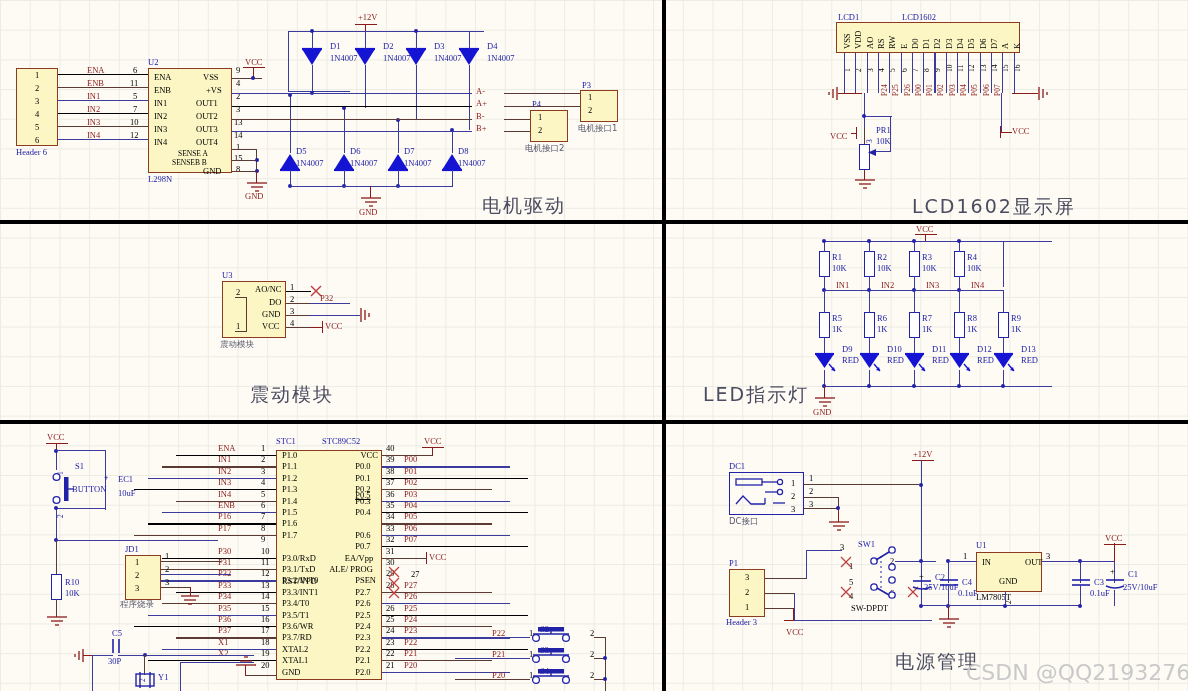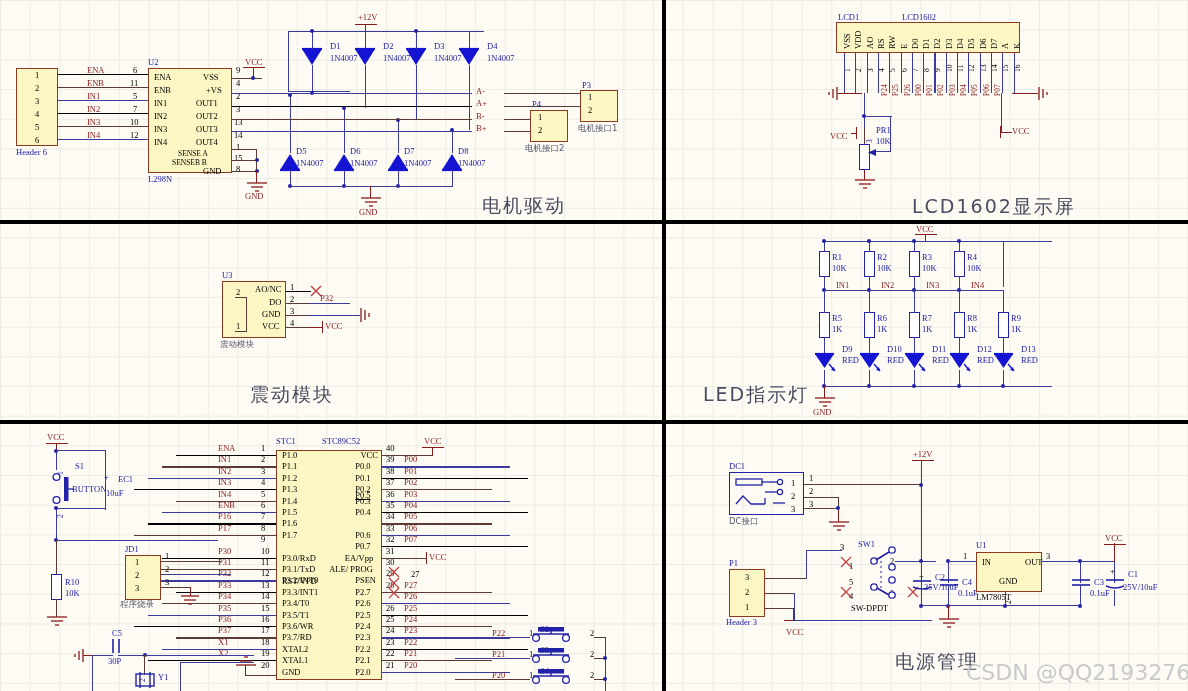--- a/index.html
+++ b/index.html
@@ -763,21 +763,21 @@
     <div class="t f7 blue rot" style="left:57px;top:518px;transform:rotate(-90deg);">2</div>
     <svg style="left:50px;top:472px;" width="30" height="38">
       <circle cx="6.5" cy="5" r="3.4" fill="#fff" stroke="#2222a8" stroke-width="1.3"></circle>
       <circle cx="6.5" cy="28" r="3.4" fill="#fff" stroke="#2222a8" stroke-width="1.3"></circle>
       <rect x="14" y="5" width="4.5" height="24" fill="#2222a8"></rect>
       <line x1="16" y1="17" x2="24" y2="17" stroke="#2222a8" stroke-width="1.3"></line>
     </svg>
     <div class="t f8 blue" style="left:75px;top:462px;">S1</div>
     <div class="t f8 blue" style="left:72px;top:485px;">BUTTON</div>
     <div class="t f8 blue" style="left:118px;top:475px;">EC1</div>
-    <div class="t f8 blue" style="left:106px;top:489px;">10uF</div>
+    <div class="t f8 blue" style="left:118px;top:489px;">10uF</div>
     <svg style="left:104px;top:472px;" width="16" height="14">
       <text x="0" y="8" font-size="8" fill="#2222a8">+</text>
     </svg>
 
     <div class="wire" style="left:56px;top:508px;width:1.3px;height:35px;"></div>
     <div class="dot" style="left:54px;top:506px;"></div>
     <div class="dot" style="left:54px;top:538px;"></div>
     <div class="wire" style="left:56px;top:540px;width:162px;height:1.3px;"></div>
     <div class="wirek" style="left:56px;top:540px;width:1.3px;height:36px;"></div>
     <div style="position:absolute;left:51px;top:574px;width:11px;height:26px;border:1.5px solid #2222a8;box-sizing:border-box;background:#fff;"></div>

